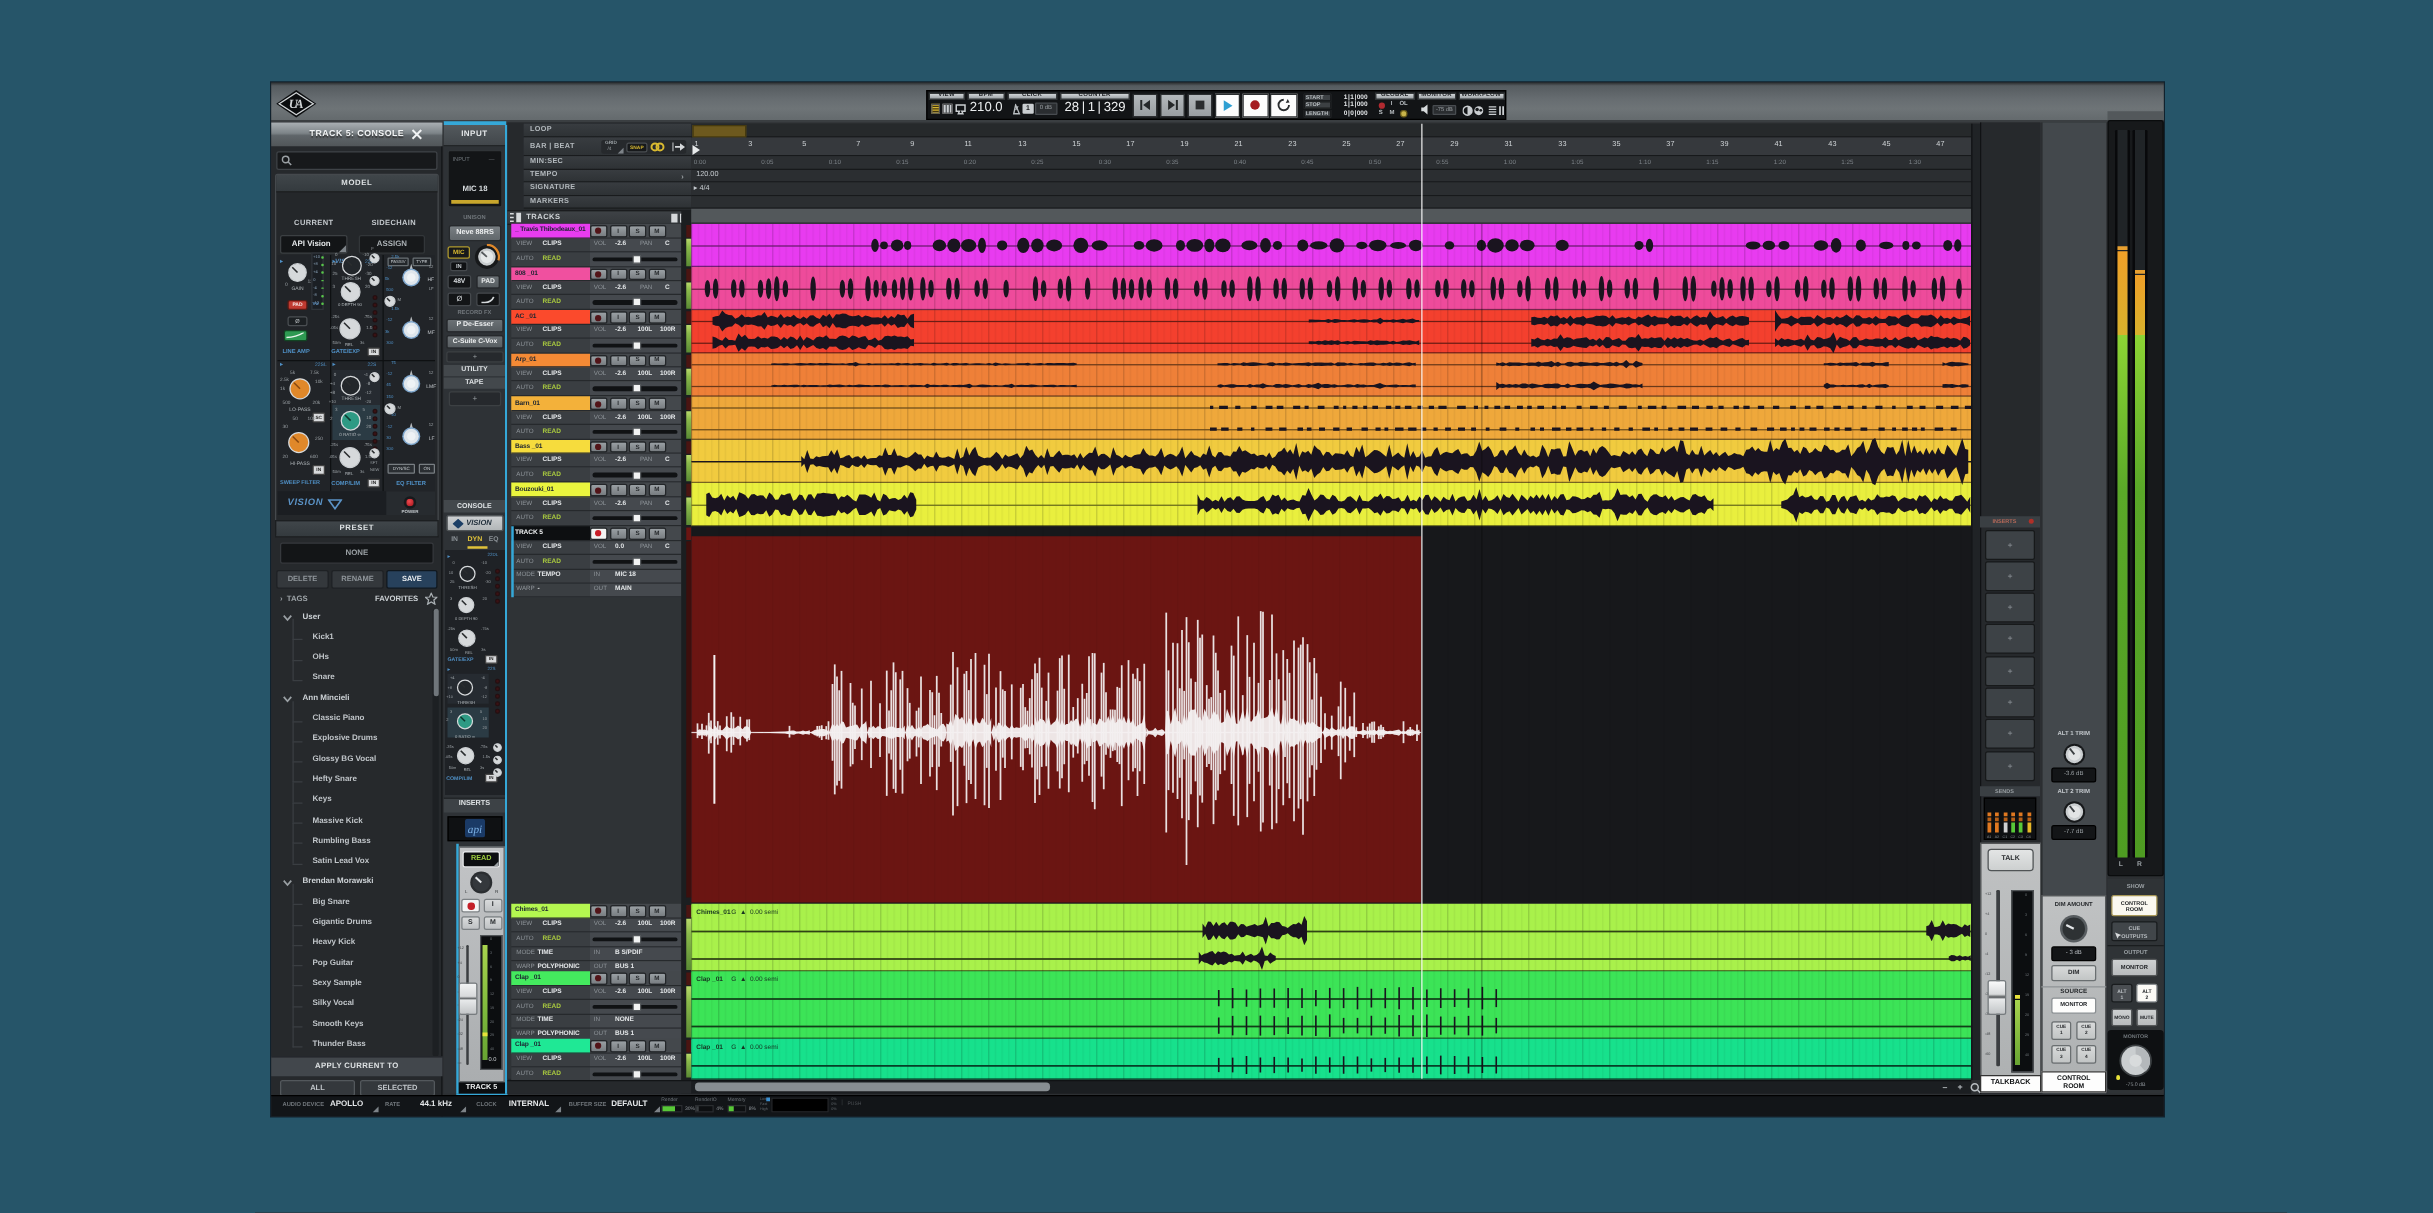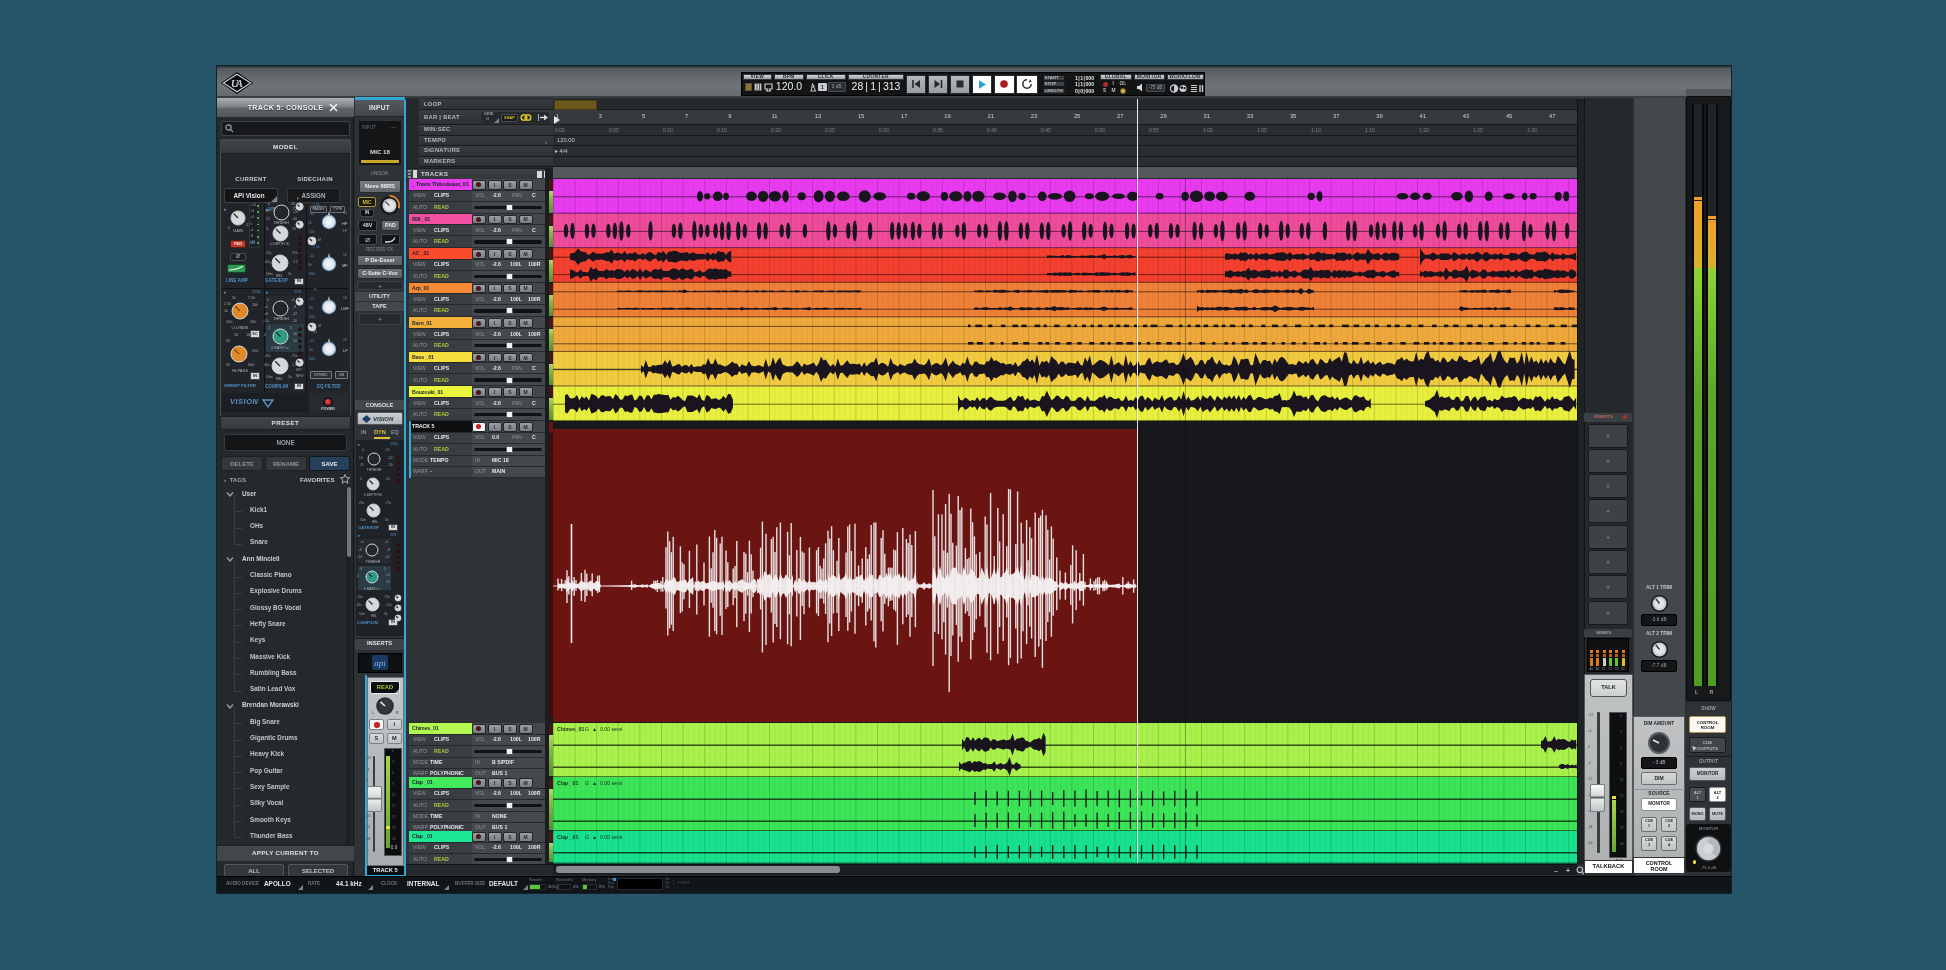--- a/index.html
+++ b/index.html
@@ -27,30 +27,30 @@
 <svg class="a" style="left:745px;top:83px" width="7" height="8">
     <path d="M1 2h5M1 4h5M1 6h5" stroke="#403510" stroke-width="1"></path>
   </svg>
 <div class="a" style="left:754px;top:83px;width:8px;height:8px;background:#caced1;border:1px solid #555;"></div>
 <svg class="a" style="left:754px;top:83px" width="8" height="8">
     <path d="M3 0v8M5.5 0v8" stroke="#55595c" stroke-width="1"></path>
   </svg>
 <svg class="a" style="left:764px;top:83px" width="9" height="9">
     <path d="M1 1h7v5h-2.5l.8 2h-3.6l.8-2H1z" fill="none" stroke="#caced1" stroke-width="1.2"></path>
   </svg>
-<div class="tx c" style="left:771px;top:81px;width:36px;font-size:10.5px;color:#e8ebec;font-weight:normal;">120.0</div>
+<div class="tx c" style="left:771px;top:81px;width:36px;font-size:10.5px;color:#e8ebec;font-weight:normal;">210.0</div>
 <svg class="a" style="left:808px;top:82.5px" width="9" height="9">
     <path d="M3 8L4.5 1l3 7z" fill="none" stroke="#b8bdc0" stroke-width="1.1"></path>
     <path d="M4.5 5l2-3" stroke="#b8bdc0"></path>
   </svg>
 <div class="a" style="left:818px;top:82.5px;width:8.5px;height:8.5px;background:#caced1;border-radius:1px;"></div>
 <div class="tx c" style="left:818px;top:84.5px;width:8.5px;font-size:5.5px;color:#17191b;font-weight:bold;">1</div>
 <div class="a" style="left:827.5px;top:82px;width:18.5px;height:9.5px;background:#2a2d30;border:1px solid #484c50;border-radius:1px;"></div>
 <div class="tx c" style="left:827.5px;top:84.5px;width:18.5px;font-size:4.8px;color:#989da1;font-weight:normal;">0 dB</div>
-<div class="tx c" style="left:849px;top:80.5px;width:54px;font-size:10.5px;color:#eef0f1;font-weight:normal;">28 | 1 | 313</div>
+<div class="tx c" style="left:849px;top:80.5px;width:54px;font-size:10.5px;color:#eef0f1;font-weight:normal;">28 | 1 | 329</div>
 <div class="a" style="left:906px;top:74.5px;width:19.5px;height:19px;background:linear-gradient(180deg,#b4b9bc,#989da1);border:1px solid #2a2d2f;"></div>
 <svg class="a" style="left:910px;top:78px" width="12" height="12">
     <path d="M3 2v8" stroke="#25282a" stroke-width="1.6"></path>
     <path d="M10 2L4.5 6L10 10z" fill="#25282a"></path>
   </svg>
 <div class="a" style="left:928px;top:74.5px;width:19.5px;height:19px;background:linear-gradient(180deg,#b4b9bc,#989da1);border:1px solid #2a2d2f;"></div>
 <svg class="a" style="left:932px;top:78px" width="12" height="12">
     <path d="M9.5 2v8" stroke="#25282a" stroke-width="1.6"></path>
     <path d="M2.5 2L8 6L2.5 10z" fill="#25282a"></path>
   </svg>

